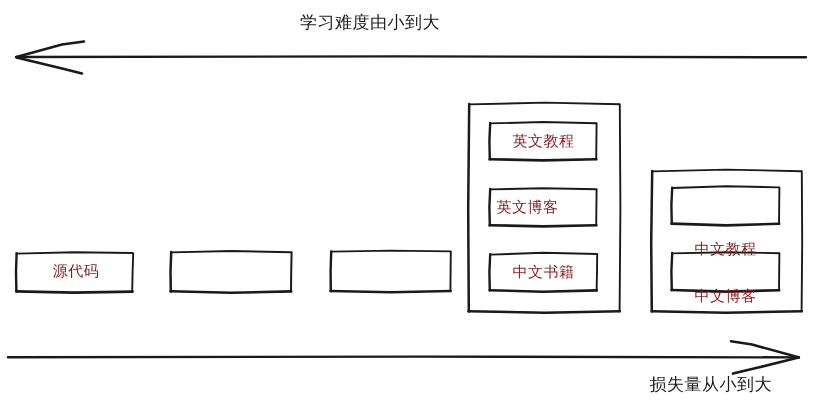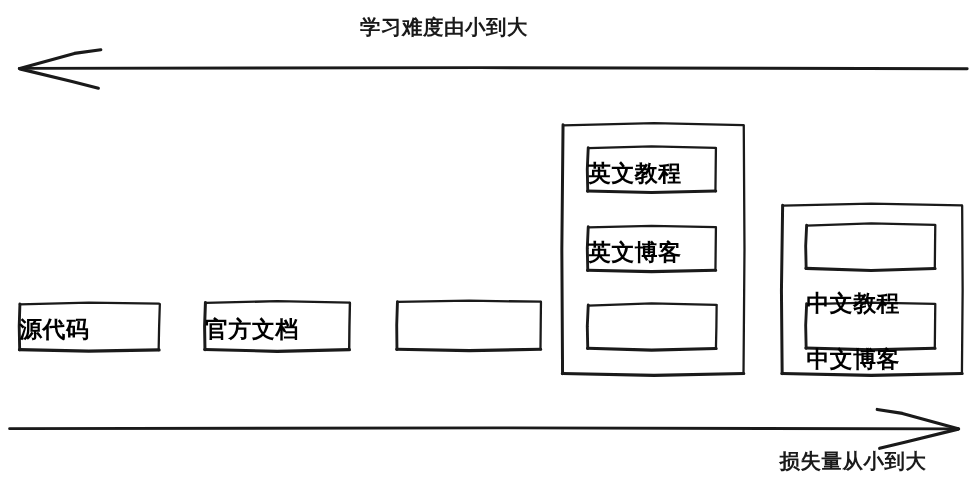--- a/index.html
+++ b/index.html
@@ -9,21 +9,20 @@
   }
   body {
     font-family: "DejaVu Sans", "Liberation Sans", sans-serif;
   }
   #canvas {
     position: relative;
     width: 813px;
     height: 414px;
     background: #ffffff;
     overflow: hidden;
-    font-weight: bold;
   }
   .axis-label {
     position: absolute;
     font-size: 17px;
     color: #1a1a1a;
     white-space: nowrap;
     letter-spacing: 0.5px;
     font-family: "DejaVu Sans", "Liberation Sans", sans-serif;
   }
   #label-top {
@@ -41,23 +40,24 @@
   svg.sketch {
     position: absolute;
     left: 0;
     top: 0;
     width: 813px;
     height: 414px;
     pointer-events: none;
   }
   .node-text {
     position: absolute;
-    font-size: 19px;
-    color: #000000;
+    font-size: 15px;
+    color: #7f1d1d;
     white-space: nowrap;
+    text-align: center;
     letter-spacing: 0.5px;
     font-family: "DejaVu Sans", "Liberation Sans", sans-serif;
   }
   .hit {
     position: absolute;
     background: transparent;
   }
 </style>
 </head>
 <body>
@@ -151,27 +151,27 @@
 
     </g>
   </svg>
 
   <div class="axis-label" id="label-top">学习难度由小到大</div>
 
   <div class="axis-label" id="label-bottom">损失量从小到大</div>
 
   <div class="node-text" style="left:16px; top:262px; width:120px;">源代码</div>
 
-  <div class="node-text" style="left:171px; top:262px; width:120px;">官方文档</div>
 
 
   <div class="node-text" style="left:490px; top:132px; width:107px;">英文教程</div>
 
-  <div class="node-text" style="left:490px; top:198px; width:107px;">英文博客</div>
+  <div class="node-text" style="left:474px; top:198px; width:107px;">英文博客</div>
 
+  <div class="node-text" style="left:490px; top:263px; width:107px;">中文书籍</div>
 
   <div class="node-text" style="left:672px; top:196px; width:107px;margin-top:44px;">中文教程</div>
 
   <div class="node-text" style="left:672px; top:262px; width:107px;margin-top:25px;">中文博客</div>
 
   <div class="hit" style="left:16px; top:252px; width:117px; height:40px;"></div>
   <div class="hit" style="left:170px; top:251px; width:122px; height:42px;"></div>
   <div class="hit" style="left:330px; top:250px; width:121px; height:42px;"></div>
   <div class="hit" style="left:468px; top:103px; width:153px; height:210px;"></div>
   <div class="hit" style="left:489px; top:122px; width:108px; height:38px;"></div>

